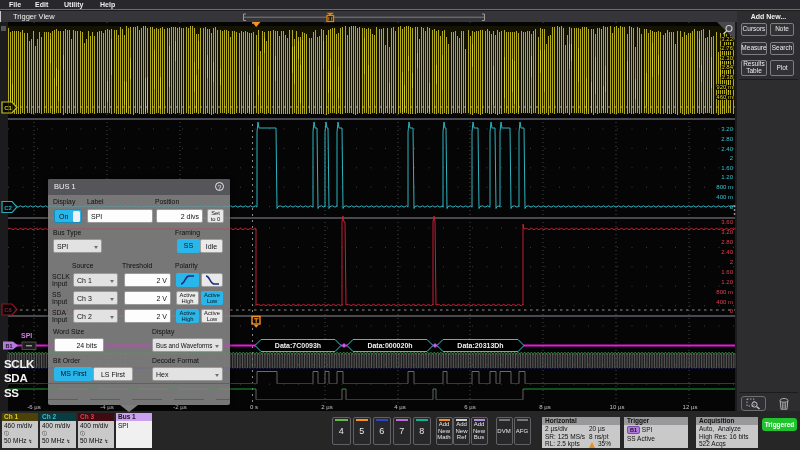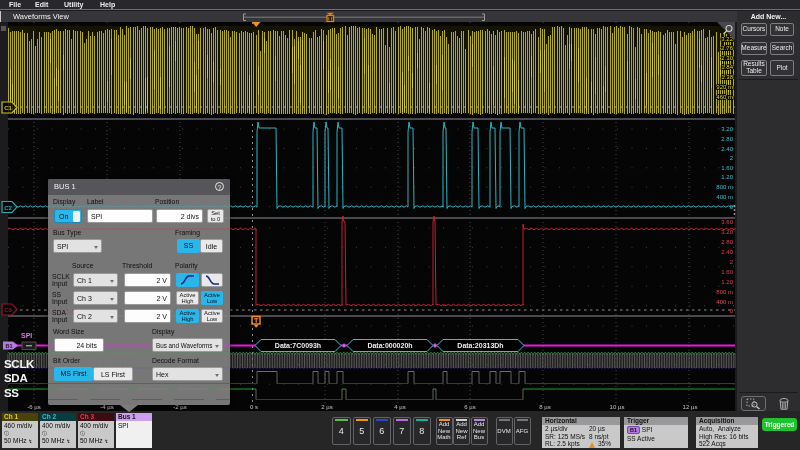--- a/index.html
+++ b/index.html
@@ -59,21 +59,21 @@
 <body>
 <div id="app">
 
 <div id="menubar" class="abs">
   <span style="left:9px">File</span>
       <span style="left:35px">Edit</span>
   <span style="left:64px">Utility</span>
       <span style="left:100px">Help</span>
 </div>
 <div id="tabstrip" class="abs">
-      <span class="t">Waveforms View</span>
+      <span class="t">Trigger View</span>
     </div>
 
 <div id="plot" class="abs"></div>
 
 <svg class="abs" style="left:0;top:0" width="800" height="450" viewBox="0 0 800 450">
 
   <path d="M34,22L34,403M107,22L107,403M180,22L180,403M325,22L325,403M398,22L398,403M470,22L470,403M543,22L543,403M616,22L616,403M689,22L689,403" stroke="#464646" stroke-width="1" stroke-dasharray="1,3" fill="none"></path>
   <path d="M8,31L735,31M8,50.4L735,50.4M8,69.8L735,69.8M8,89.2L735,89.2M8,108.6L735,108.6M8,129L735,129M8,148.4L735,148.4M8,167.8L735,167.8M8,187.2L735,187.2M8,206.6L735,206.6M8,228L735,228M8,247.4L735,247.4M8,266.8L735,266.8M8,286.2L735,286.2M8,305.6L735,305.6M8,326L735,326M8,345.4L735,345.4M8,364.8L735,364.8M8,384.2L735,384.2" stroke="#3e3e3e" stroke-width="1" stroke-dasharray="1,13.5" fill="none"></path>
   <path d="M252.5,22L252.5,403" stroke="#8a8a8a" stroke-width="1" stroke-dasharray="2,4" fill="none"></path>
 

